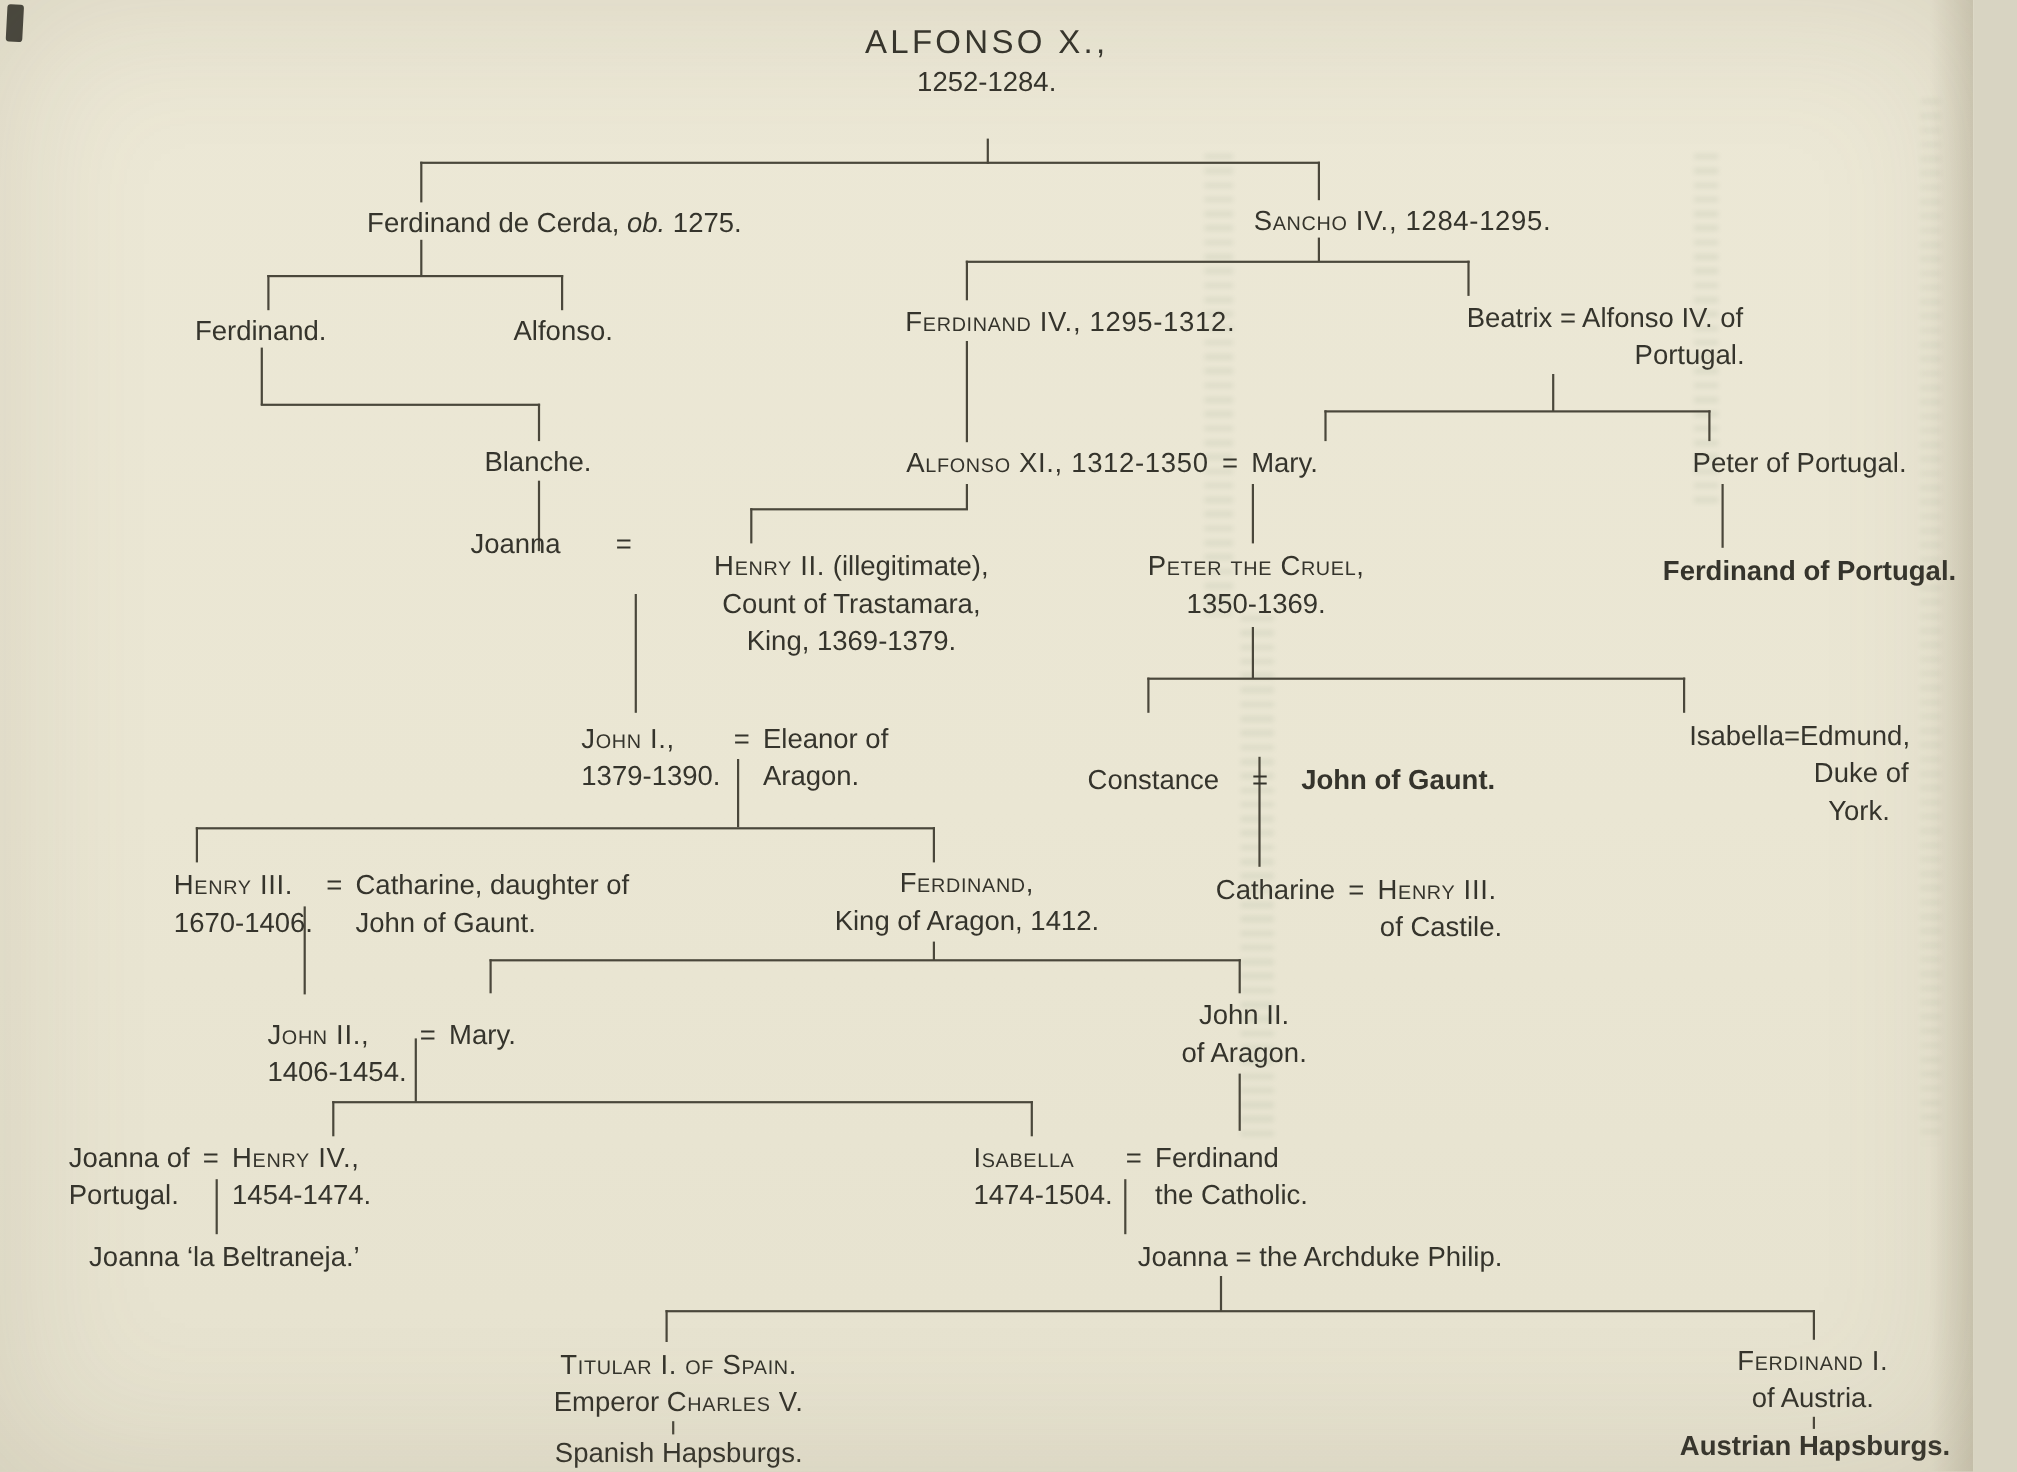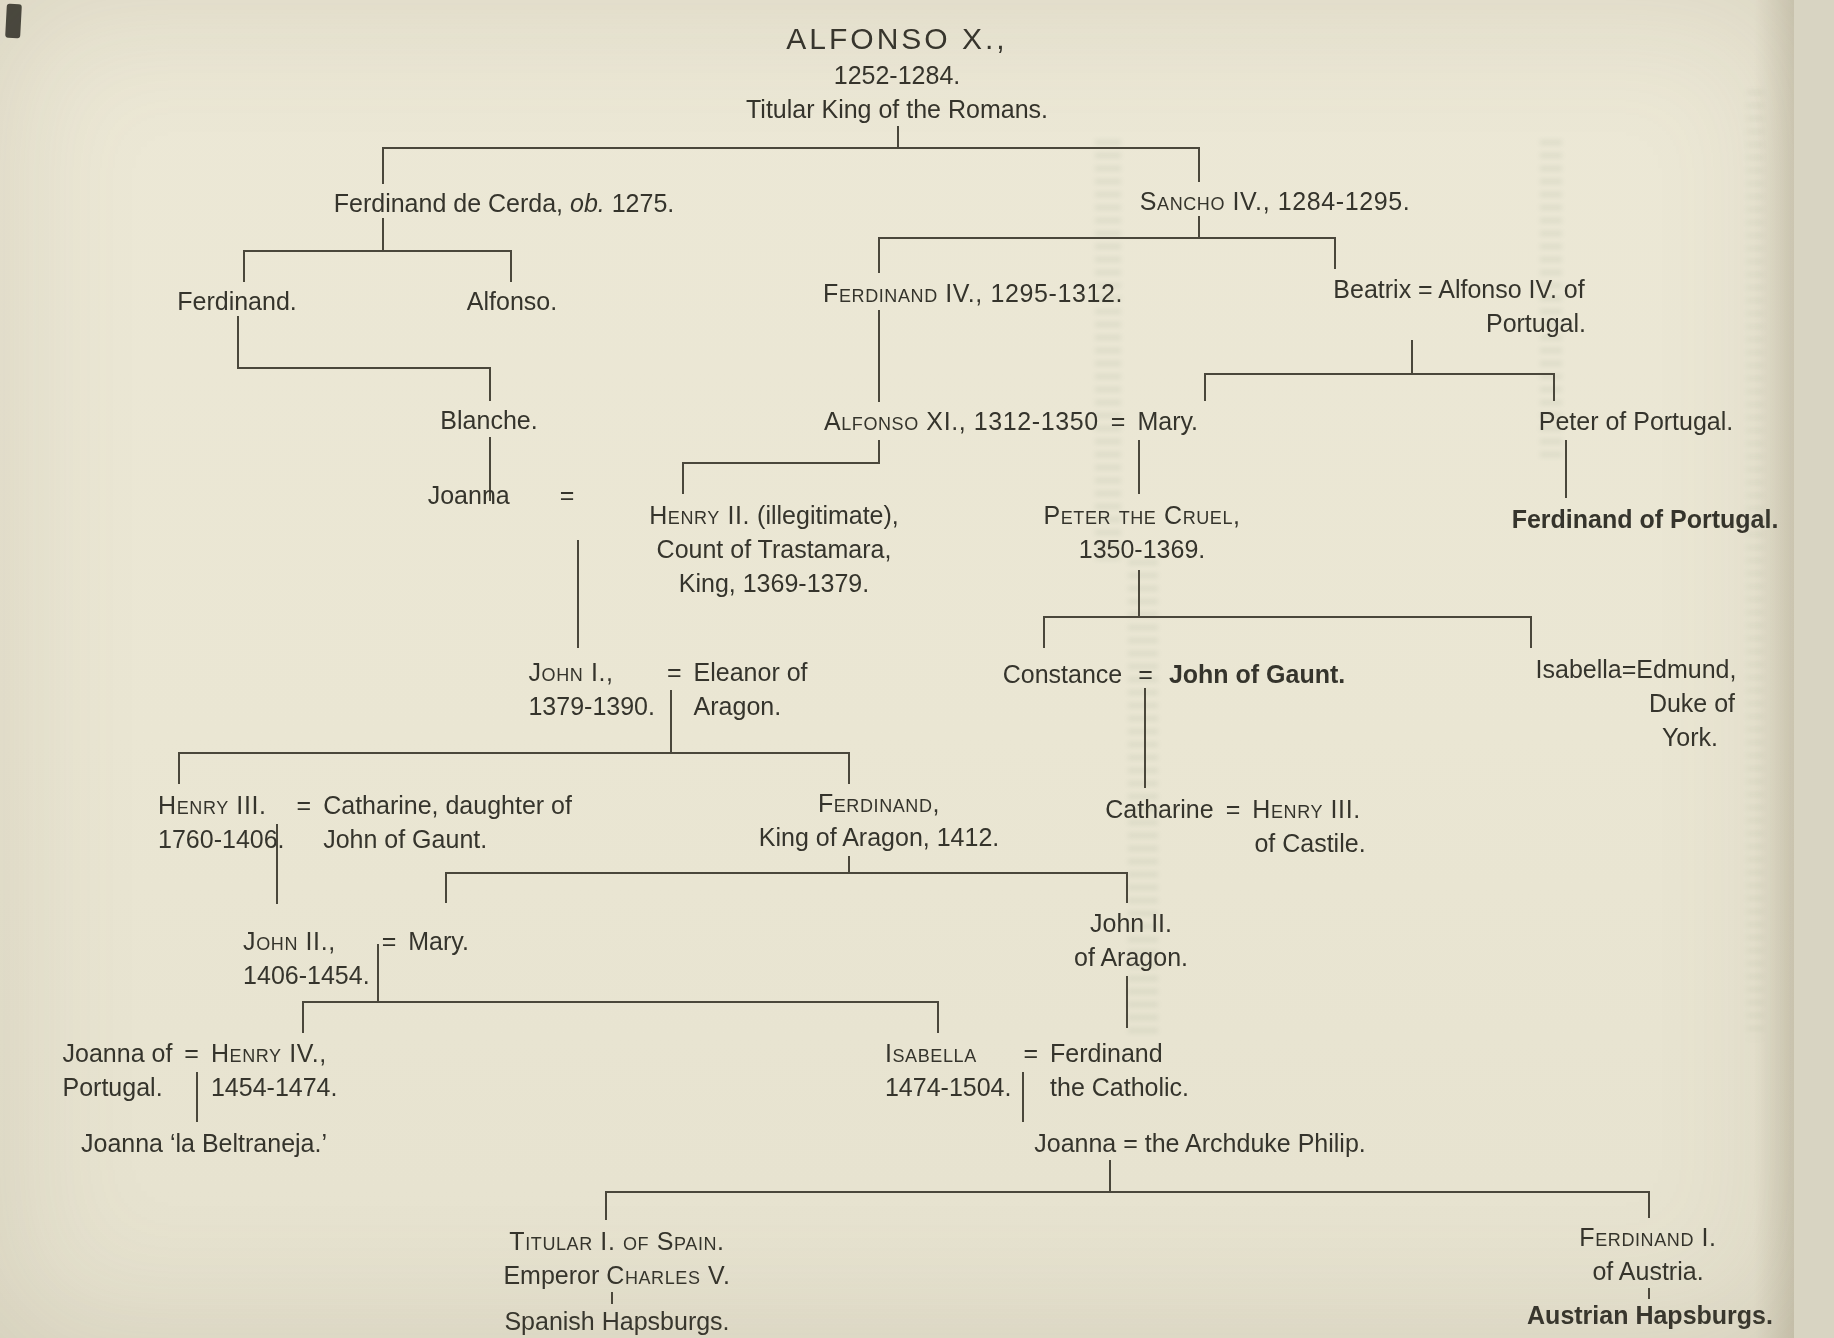--- a/index.html
+++ b/index.html
@@ -93,21 +93,20 @@
     <div class="hl" style="left:605px;top:1191px;width:1045px"></div>
     <div class="vl" style="left:605px;top:1191px;height:29px"></div>
     <div class="vl" style="left:1648px;top:1191px;height:27px"></div>
     <div class="vl" style="left:611px;top:1292px;height:12px"></div>
     <div class="vl" style="left:1648px;top:1288px;height:11px"></div>
   </div>
 
   <div class="node" style="left:897px;top:20px">
     <div class="l title-line">ALFONSO X.,</div>
     <div class="l">1252-1284.</div>
-    <div class="l">Titular King of the Romans.</div>
   </div>
 
   <div class="node" style="left:504px;top:186px">
     <div class="l">
       <span>Ferdinand de Cerda, </span><span class="it">ob.</span><span> 1275.</span>
     </div>
   </div>
 
   <div class="node" style="left:237px;top:284px">
     <div class="l">Ferdinand.</div>
@@ -159,21 +158,21 @@
 
   <div class="node" style="left:1645px;top:502px">
     <div class="l b">Ferdinand of Portugal.</div>
   </div>
 
   <div class="node" style="left:1142px;top:498px">
     <div class="l sc">Peter the Cruel,</div>
     <div class="l">1350-1369.</div>
   </div>
 
-  <div class="node couple" style="left:1174px;top:657px;column-gap:16px">
+  <div class="node couple" style="left:1174px;top:692px;column-gap:30px">
     <div class="l">Constance</div>
     <div class="l">=</div>
     <div class="l b">John of Gaunt.</div>
   </div>
 
   <div class="node" style="left:1636px;top:652px">
     <div class="l">Isabella=Edmund,</div>
     <div class="l off" style="left:56px">Duke of</div>
     <div class="l off" style="left:54px">York.</div>
   </div>
@@ -195,21 +194,21 @@
     <div class="l">=</div>
     <div class="col">
       <div class="l">Eleanor of</div>
       <div class="l">Aragon.</div>
     </div>
   </div>
 
   <div class="node couple" style="left:365px;top:788px">
     <div class="col">
       <div class="l sc">Henry III.</div>
-      <div class="l">1760-1406.</div>
+      <div class="l">1670-1406.</div>
     </div>
     <div class="l">=</div>
     <div class="col">
       <div class="l">Catharine, daughter of</div>
       <div class="l">John of Gaunt.</div>
     </div>
   </div>
 
   <div class="node" style="left:879px;top:786px">
     <div class="l sc">Ferdinand,</div>

